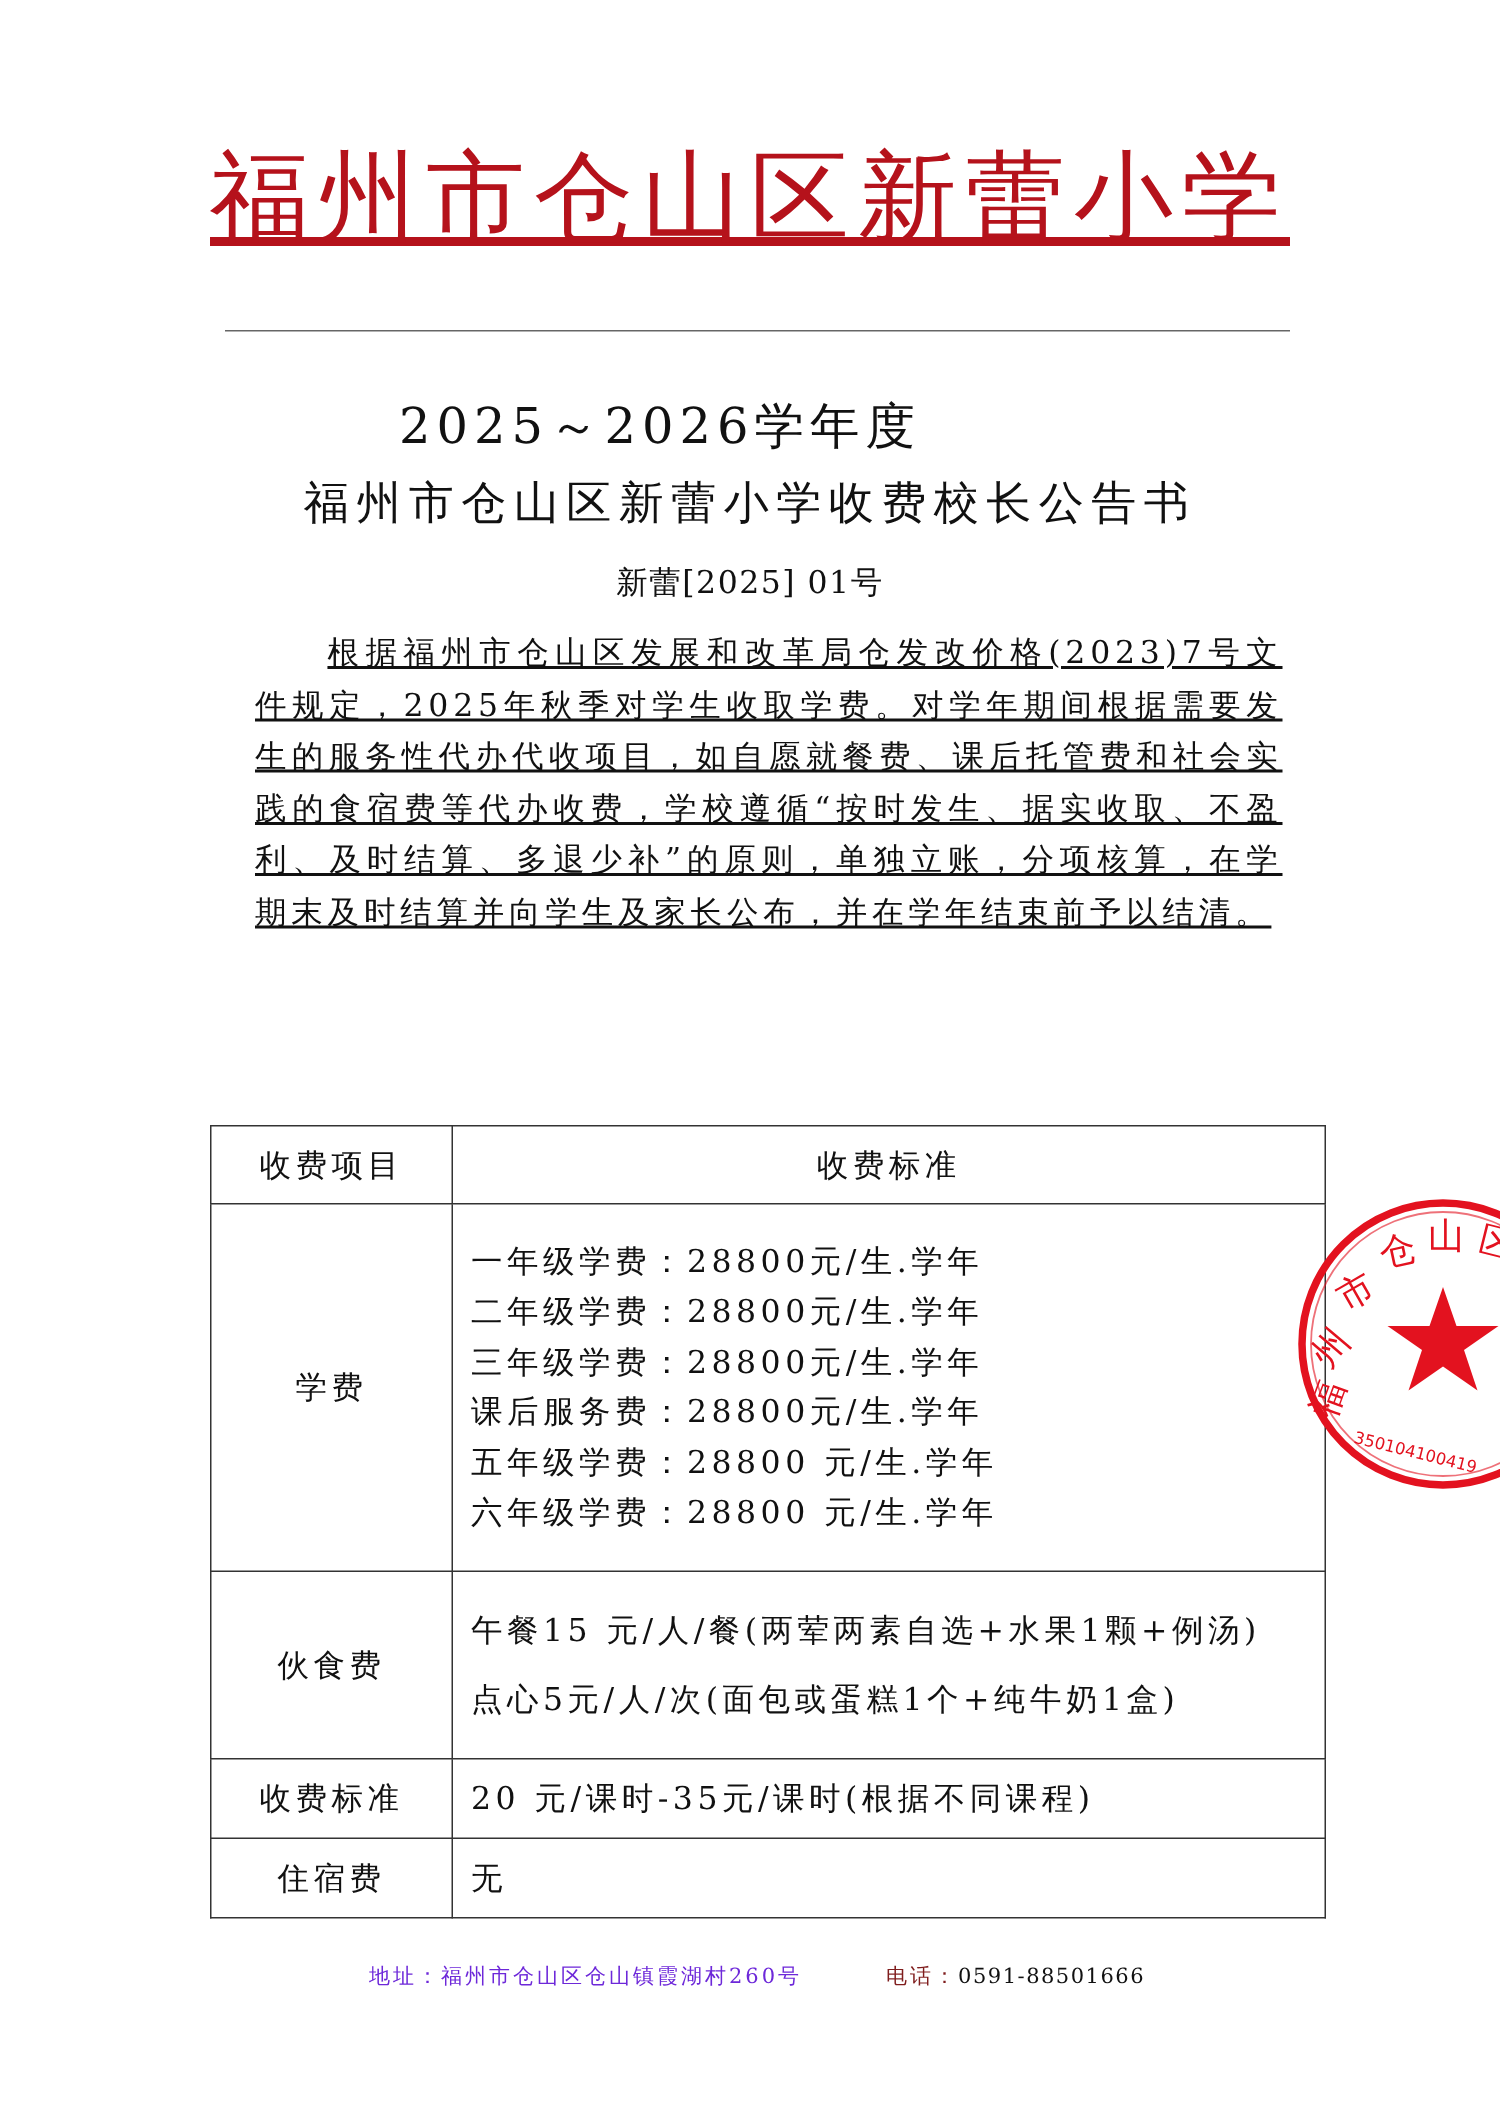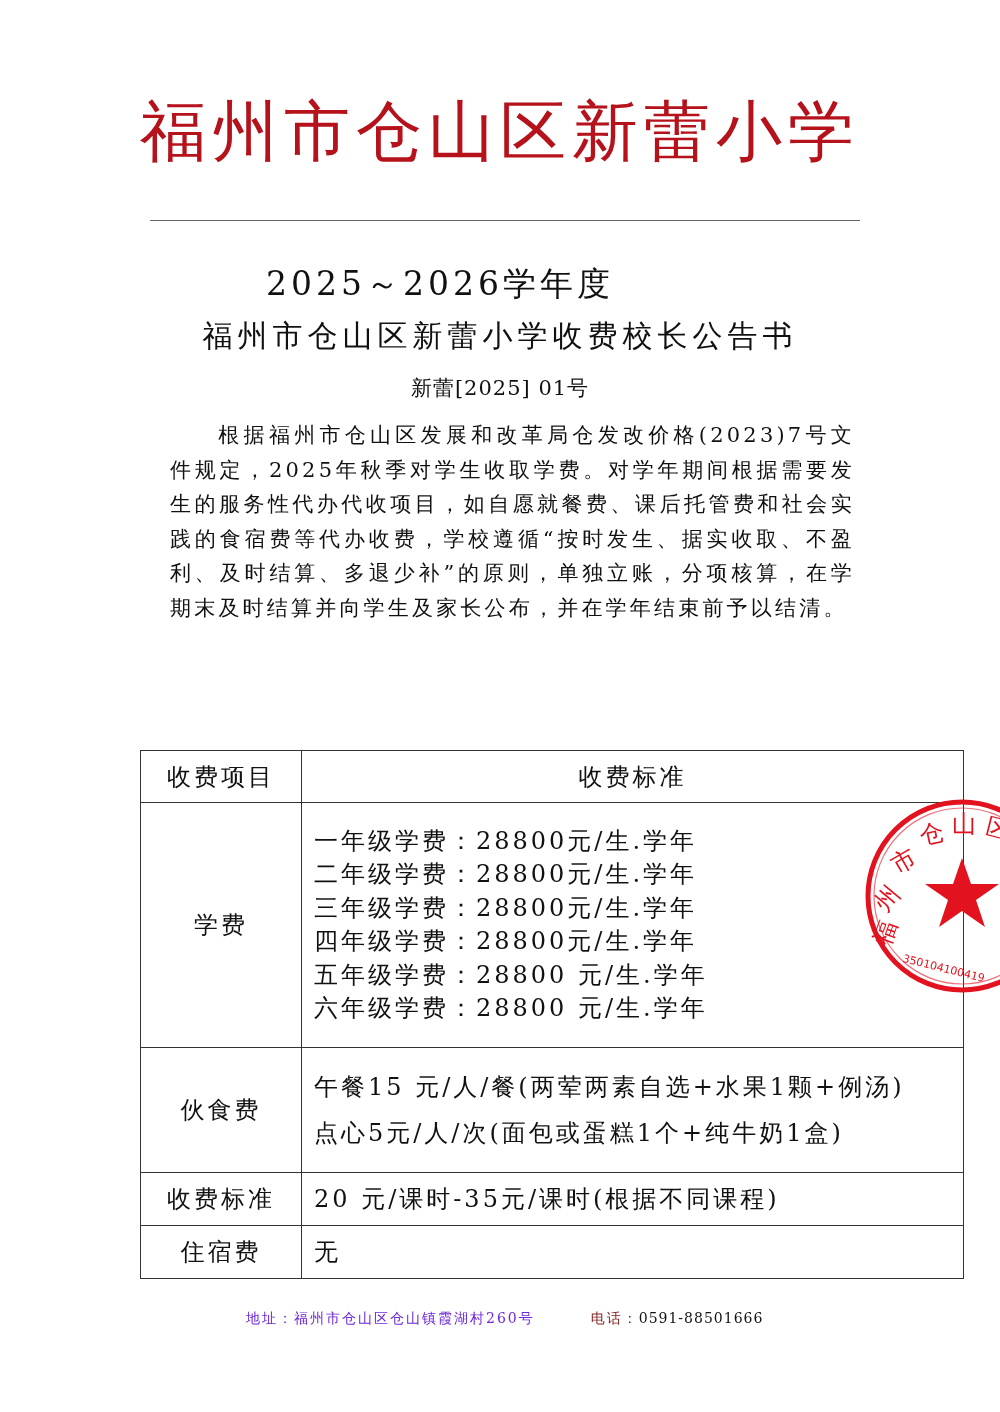--- a/index.html
+++ b/index.html
@@ -2,46 +2,46 @@
 <html><head>
   <meta charset="utf-8">
   <style>
     html, body { margin: 0; padding: 0; }
     body {
       width: 1000px; height: 1412px; background: #ffffff; position: relative; overflow: hidden;
       font-family: "DejaVu Serif", "Liberation Serif", serif; color: #111;
     }
     .school-name {
       position: absolute; left: 0; top: 92px; width: 1000px; text-align: center;
-      font-size: 66px; letter-spacing: 6px; color: #b5121b; line-height: 80px;
+      font-size: 66px; letter-spacing: 6px; color: #b5121b; line-height: 80px; text-decoration: underline;
     }
     .header-rule {
       position: absolute; left: 150px; top: 220px; width: 710px; height: 0;
       border-top: 1.5px solid #666;
     }
     .title-line1 {
       position: absolute; left: 0; top: 262px; width: 880px; text-align: center;
       font-size: 33px; letter-spacing: 4px; line-height: 44px;
     }
     .title-line2 {
       position: absolute; left: 0; top: 314px; width: 1000px; text-align: center;
       font-size: 30px; letter-spacing: 5px; line-height: 44px;
     }
     .doc-number {
       position: absolute; left: 0; top: 372px; width: 1000px; text-align: center;
       font-size: 21px; letter-spacing: 1px; line-height: 32px;
     }
     .body-text {
       position: absolute; left: 170px; top: 418px; width: 685px;
-      font-size: 21px; line-height: 34.5px; letter-spacing: 3.2px; text-align: justify;
+      font-size: 21px; line-height: 34.5px; letter-spacing: 3.2px; text-align: justify; text-decoration: underline;
     }
     .body-text p { margin: 0; text-indent: 2.3em; }
     .fee-table {
-      position: absolute; left: 140px; top: 750px; width: 824px;
-      border-collapse: collapse; font-size: 24px; letter-spacing: 3px;
+      position: absolute; left: 140px; top: 750px; width: 744px;
+      border-collapse: collapse; font-size: 21px; letter-spacing: 3px;
     }
     .fee-table td {
       border: 1.5px solid #333; padding: 0; vertical-align: middle;
     }
     .col-item { width: 160px; text-align: center; }
     .col-std { padding-left: 12px !important; }
     .hdr-row td { height: 51px; }
     .hdr-row .col-std { text-align: center; padding-left: 0 !important; }
     .tuition-row td { height: 244px; }
     .meal-row td { height: 124px; }
@@ -81,21 +81,21 @@
       <tr class="hdr-row">
     <td class="col-item">收费项目</td>
     <td class="col-std">收费标准</td>
   </tr>
   <tr class="tuition-row">
     <td class="col-item">学费</td>
     <td class="col-std">
       <span class="line">一年级学费：28800元/生.学年</span>
       <span class="line">二年级学费：28800元/生.学年</span>
       <span class="line">三年级学费：28800元/生.学年</span>
-      <span class="line">四年级学费：28800元/生.学年</span>
+      <span class="line">课后服务费：28800元/生.学年</span>
       <span class="line">五年级学费：28800 元/生.学年</span>
       <span class="line">六年级学费：28800 元/生.学年</span>
     </td>
   </tr>
   <tr class="meal-row">
     <td class="col-item">伙食费</td>
     <td class="col-std meal-wrap">
       <span class="meal-line">午餐15 元/人/餐(两荤两素自选+水果1颗+例汤)</span>
       <span class="meal-line">点心5元/人/次(面包或蛋糕1个+纯牛奶1盒)</span>
     </td>

